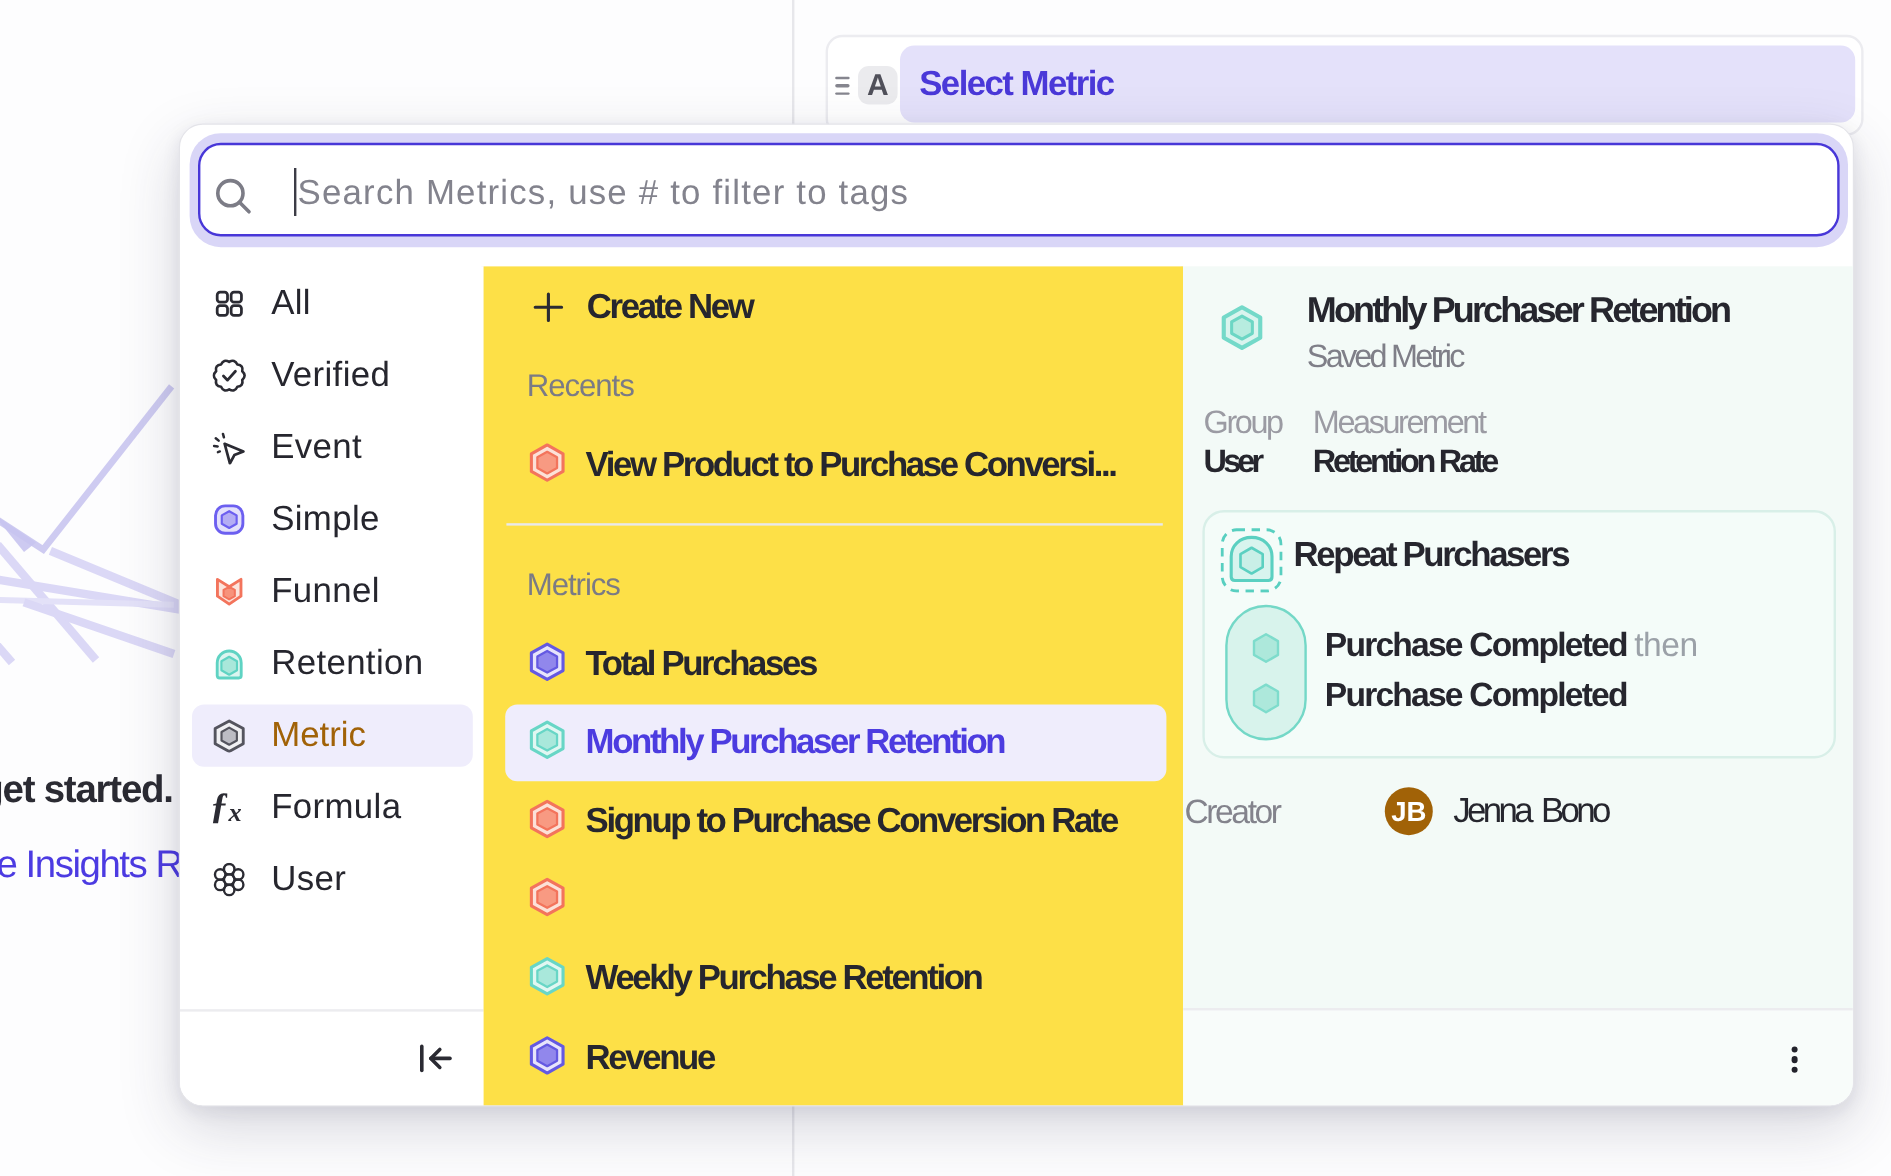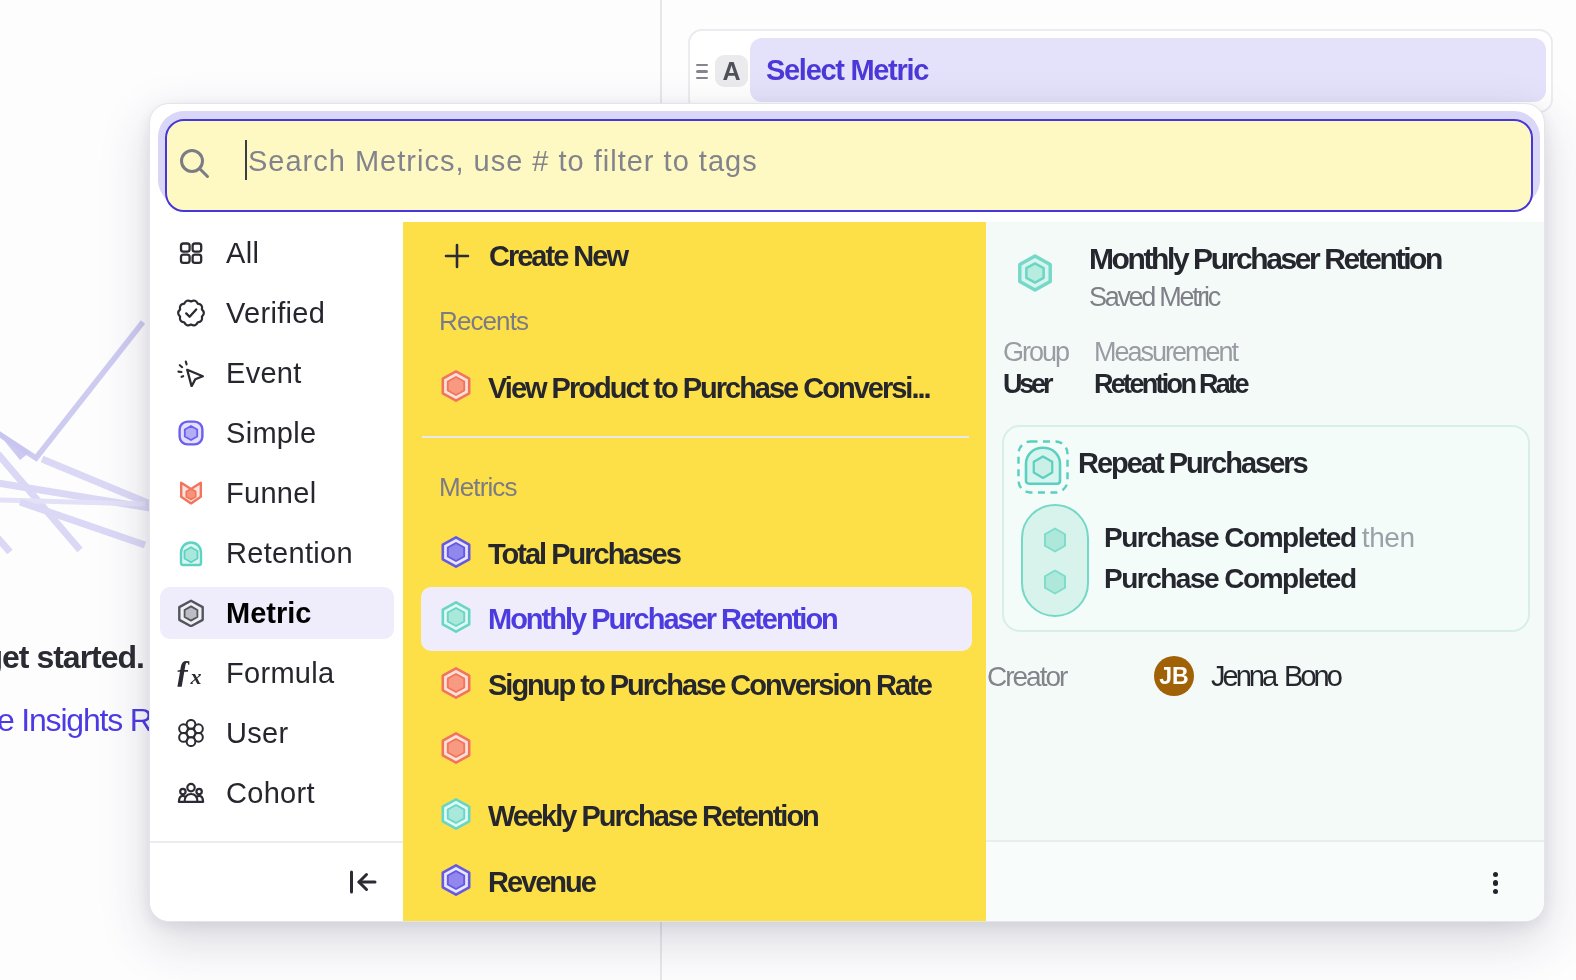--- a/index.html
+++ b/index.html
@@ -16,37 +16,37 @@
 
 .topcard { left:688px; top:29px; width:865px; height:84px; background:#fff; border:2px solid #ececf0; border-radius:14px; }
 .burger div { width:12px; height:2.4px; background:#85858e; border-radius:2px; margin-bottom:4px; }
 .burger { left:6px; top:33px; }
 .abadge { left:25px; top:24px; width:33px; height:32px; background:#ebebee; border-radius:9px; color:#50505a; font-weight:700; font-size:25px; text-align:center; line-height:32px; }
 .chip { left:60px; top:7px; width:796px; height:64px; background:#e4e1fa; border-radius:12px; }
 .chip-txt { left:76px; top:23px; font-size:29px; font-weight:600; letter-spacing:-1.3px; color:#4a38d8; }
 
 .modal { left:149px; top:103px; width:1396px; height:819px; background:#fff; border-radius:20px; border:1px solid #e4e4e9; overflow:hidden; box-shadow:0 18px 50px rgba(45,45,80,.18), 0 4px 14px rgba(30,30,60,.08); }
 .ring { left:8px; top:7px; width:1382px; height:95px; background:#d9d6f7; border-radius:26px; }
-.sinput { left:7px; top:8px; width:1368px; height:93px; background:#fef9c3; border:2px solid #4837d8; border-radius:19px;padding-left:44px; }
+.sinput { left:7px; top:8px; width:1368px; height:78px; background:#ffffff; border:2px solid #4837d8; border-radius:19px;padding-left:44px; }
 .mag { left:12px; top:27px; }
 .caret { left:78px; top:19px; width:2px; height:40px; background:#3c3c46; }
 .phold { left:81px; top:24px; font-size:29px; letter-spacing:1px; color:#83838d; }
 
 .sidebar { left:0; top:118px; width:253px; height:701px; background:#fff; }
 .midcol { left:253px; top:118px; width:583px; height:701px; background:#fde047; }
 .rpanel { left:836px; top:118px; width:560px; height:701px; background:#f8fcfa; }
 .rmint { left:0; top:0; width:560px; height:619px; background:#f3faf7; }
 .vdiv-a { left:251px; top:118px; width:2px; height:619px; background:#ececef; }
 .vdiv-b { left:834px; top:118px; width:2px; height:618px; background:#ececef; }
 
 .srow { left:10px; width:234px; height:60px; border-radius:10px; }
 .srow .ic { position:absolute; left:17px; top:16px; }
 .srow .lbl { position:absolute; left:66px; top:50%; transform:translateY(-50%); font-size:29px; font-weight:500; letter-spacing:0.3px; color:#26262e; white-space:nowrap; }
 .srow.sel::before { content:""; position:absolute; left:0; right:0; top:4px; bottom:4px; background:#efedfc; border-radius:10px; }
-.srow.sel .lbl { color:#000000; font-weight:700; letter-spacing:0px; }
+.srow.sel .lbl { color:#a16207; font-weight:400; letter-spacing:0px; }
 .sfoot-div { left:0; top:619px; width:253px; height:2px; background:#ececef; }
 .collapse { left:197px; top:647px; }
 
 .mlabel { position:absolute; left:36px; font-size:26px; color:#7b7b85; font-weight:400; letter-spacing:-0.9px; }
 .mrow { position:absolute; left:18px; width:551px; height:64px; border-radius:10px; }
 .mrow .ic { position:absolute; left:20px; top:50%; transform:translateY(-50%); }
 .mrow .lbl { position:absolute; left:67px; top:50%; transform:translateY(-50%); font-size:29px; font-weight:600; letter-spacing:-2px; color:#26262e; white-space:nowrap; }
 .mrow.sel { background:#efedfc; }
 .mrow.sel .lbl { color:#4c3ce0; }
 .mdivider { position:absolute; left:19px; top:214px; width:547px; height:2px; background:#e9e9ec; }
@@ -184,34 +184,20 @@
               <circle cx="14.0" cy="22.7" r="4.35"></circle>
               <circle cx="6.5" cy="18.4" r="4.35"></circle>
               <circle cx="6.5" cy="9.7" r="4.35"></circle>
               <circle cx="14.0" cy="5.3" r="4.35"></circle>
               <circle cx="21.5" cy="9.7" r="4.35"></circle>
               <circle cx="14" cy="14" r="4.35"></circle>
             </g>
           </svg></span>
         <span class="lbl">User</span>
       </div>
-    <div class="abs srow" style="top:541px">
-        <span class="ic"><svg width="28" height="28" viewBox="0 0 28 28">
-            <g fill="none" stroke="#2b2b33" stroke-width="2.2">
-              <circle cx="14" cy="8.6" r="3.7"></circle>
-              <circle cx="5.9" cy="12.6" r="2.7"></circle>
-              <circle cx="22.1" cy="12.6" r="2.7"></circle>
-              <path d="M7.6,22.8 C7.6,17.6 10.3,15 14,15 C17.7,15 20.4,17.6 20.4,22.8"></path>
-              <path d="M2,22.8 C2,19 3.7,16.8 5.9,16.8 C6.9,16.8 7.8,17.2 8.5,18"></path>
-              <path d="M26,22.8 C26,19 24.3,16.8 22.1,16.8 C21.1,16.8 20.2,17.2 19.5,18"></path>
-              <path d="M1.8,22.8 H26.2" stroke-linecap="round"></path>
-            </g>
-          </svg></span>
-        <span class="lbl">Cohort</span>
-      </div>
     <div class="abs sfoot-div"></div>
     <svg class="abs collapse" width="30" height="26" viewBox="0 0 30 26">
       <path d="M4.5 3 V23" stroke="#2b2b33" stroke-width="3" stroke-linecap="round"></path>
       <path d="M12 13 H28" stroke="#2b2b33" stroke-width="3" stroke-linecap="round"></path>
       <path d="M19.5 5.5 L12 13 L19.5 20.5" fill="none" stroke="#2b2b33" stroke-width="3" stroke-linecap="round" stroke-linejoin="round"></path>
     </svg>
   </div>
 
   <div class="abs midcol">
     <div class="abs" style="left:41px;top:21px;width:26px;height:26px"><svg width="26" height="26" viewBox="0 0 26 26">

